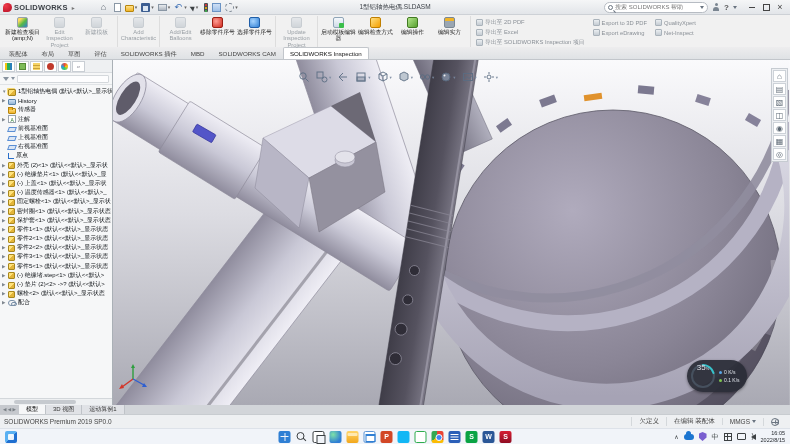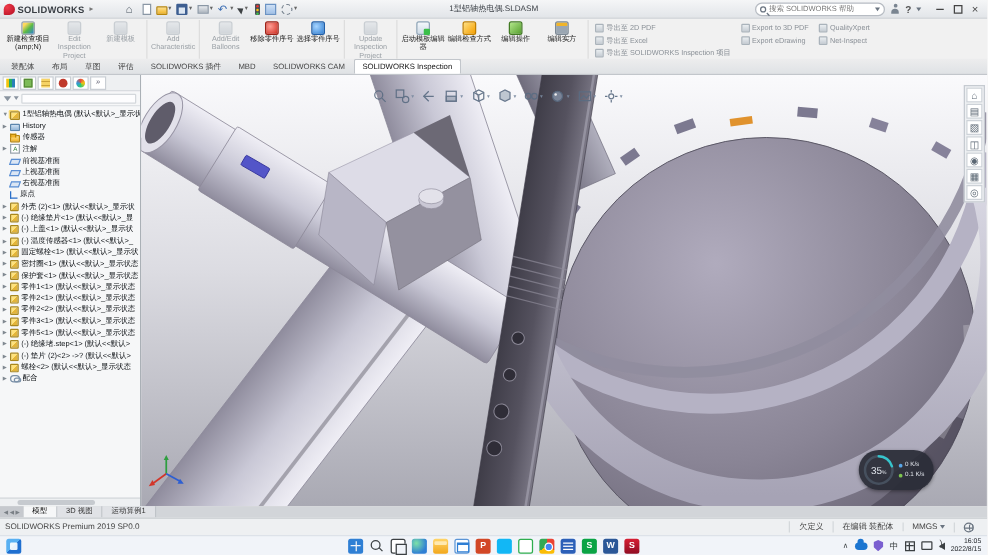--- a/index.html
+++ b/index.html
@@ -126,21 +126,21 @@
   .hico svg { width:12px; height:12px; }
   .hcaret { font-size:4.5px; color:#7a8aa0; }
   .taskpane { position:absolute; top:8px; right:2px; display:flex; flex-direction:column; gap:1px;
     background:#eef0f3; border:1px solid #c6cbd1; padding:1px; }
   .tp-btn { width:13px; height:12px; background:#fff; border:1px solid #cdd2d8; display:flex; align-items:center; justify-content:center; font-size:8px; color:#5b6773; }
   .triad { position:absolute; left:5px; bottom:12px; }
   .perf-badge { position:absolute; left:574px; top:300px; width:60px; height:32px;
     background:rgba(42,44,55,.93); border-radius:16px; display:flex; align-items:center; color:#dfe3ea; box-shadow:0 1px 3px rgba(0,0,0,.4); }
   .pb-circle { width:26px; height:26px; margin-left:3px; position:relative; flex:none; }
   .pb-circle svg { position:absolute; inset:0; }
-  .pb-num { position:absolute; inset:0; display:flex; align-items:center; justify-content:center; font-size:8px; font-weight:normal; }
+  .pb-num { position:absolute; inset:0; display:flex; justify-content:center; font-size:8px; font-weight:normal; }
   .pb-num em { font-style:normal; font-size:4px; margin-top:3px; }
   .pb-rows { display:flex; flex-direction:column; gap:2px; margin-left:3px; font-size:5px; }
   .pb-row { display:flex; align-items:center; gap:2px; white-space:nowrap; }
   .dot { width:3px; height:3px; border-radius:50%; flex:none; }
   .dot.up { background:#58a6e8; } .dot.down { background:#7ec54f; }
 
   
   .doctabs { position:absolute; top:405px; left:0; right:0; height:9px; background:#d2d5d9;
     display:flex; align-items:stretch; font-size:6px; z-index:27; }
   .dt-nav { display:flex; align-items:center; gap:1px; padding:0 3px; color:#7a8086; font-size:4.5px; background:#c6c9ce; }

